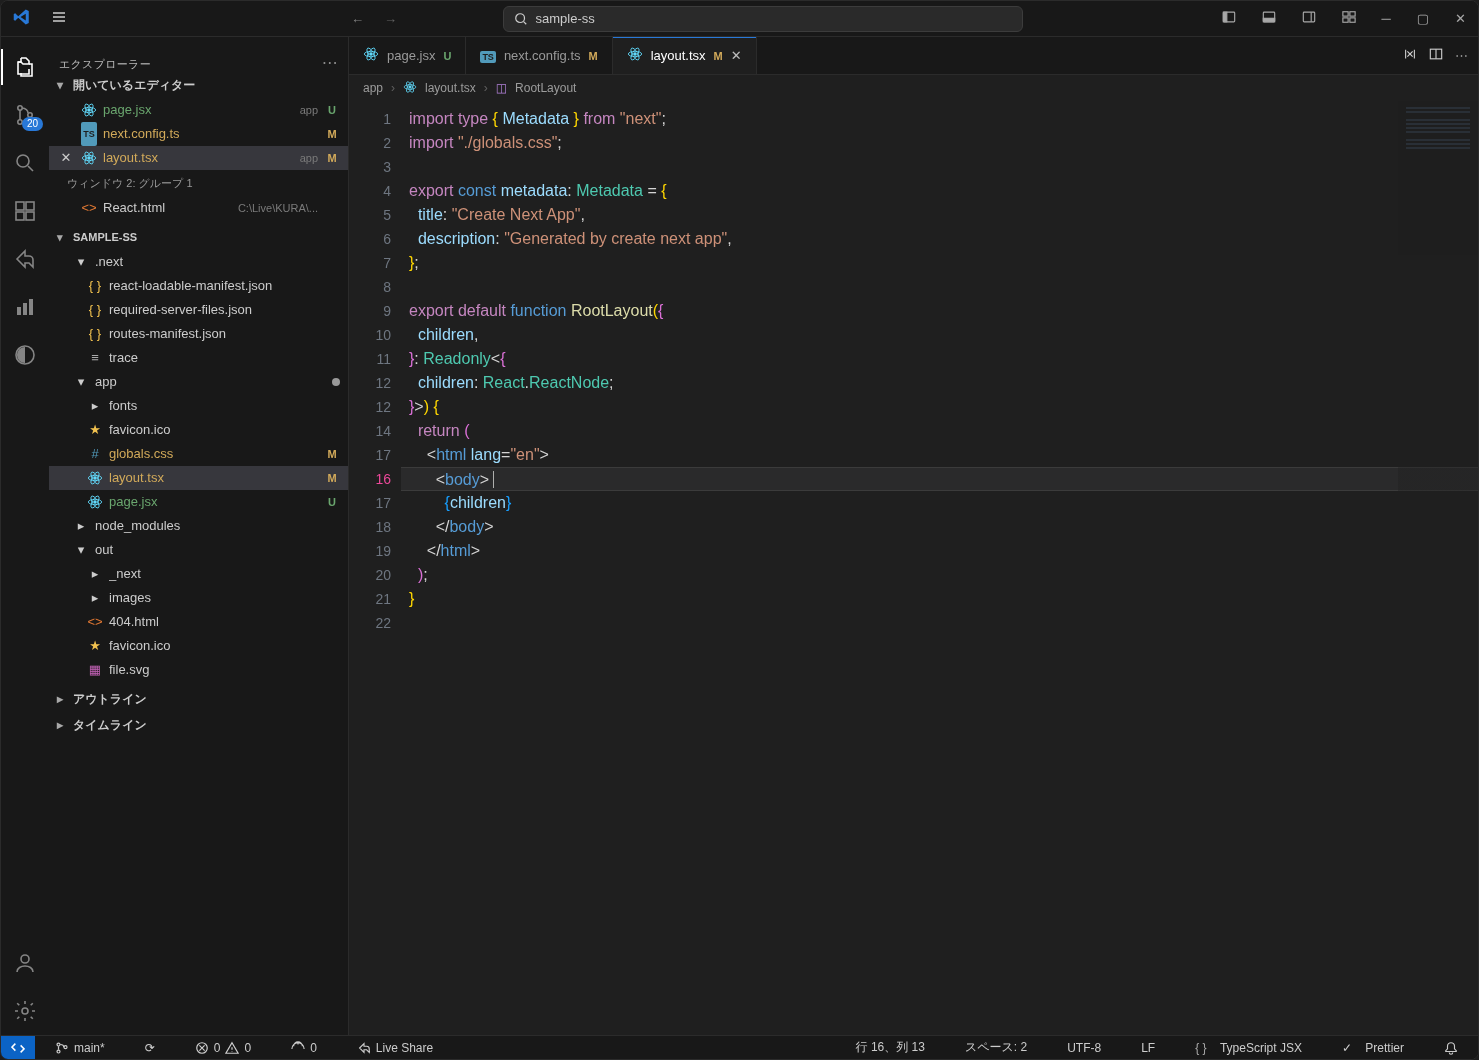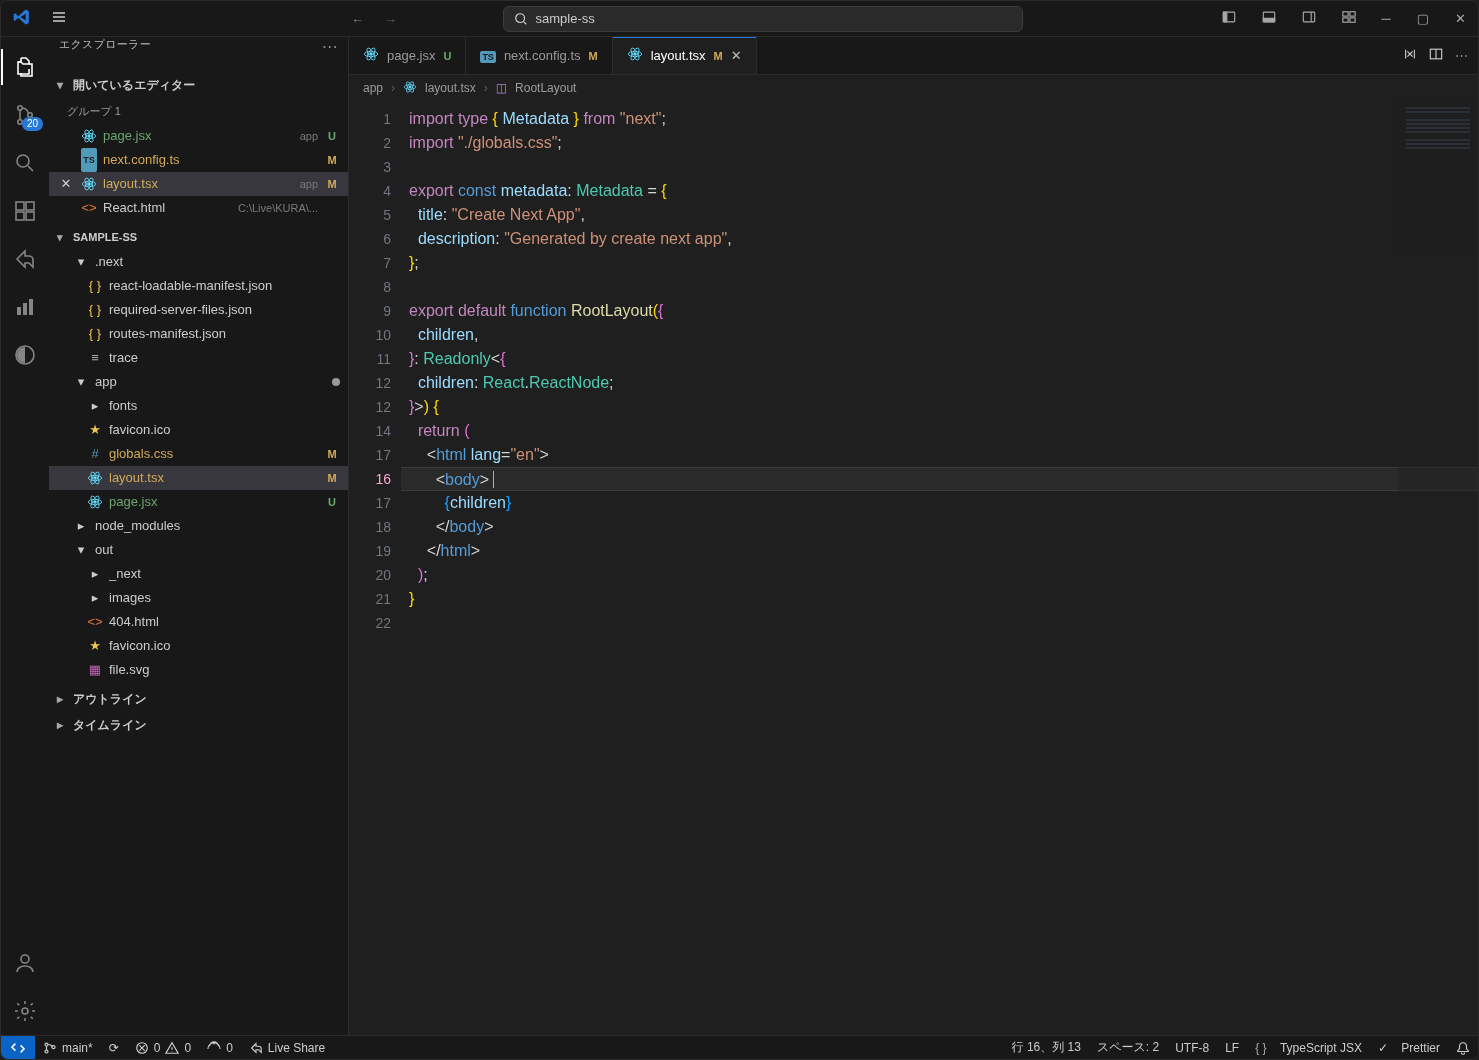--- a/index.html
+++ b/index.html
@@ -20,21 +20,21 @@
 
 #activity{width:48px;background:#181818;display:flex;flex-direction:column;align-items:center;padding-top:6px}
 #activity .act{width:48px;height:48px;display:flex;align-items:center;justify-content:center;color:#858585;position:relative;cursor:pointer}
 #activity .act.active{color:#fff}
 #activity .act.active::before{content:"";position:absolute;left:0;top:6px;bottom:6px;width:2px;background:#fff}
 #activity .badge{position:absolute;bottom:8px;right:6px;background:#2878d7;color:#fff;border-radius:10px;font-size:10px;padding:0 5px;line-height:14px}
 #activity .spacer{flex:1}
 
 
 #sidebar{width:300px;background:#181818;border-right:1px solid #2b2b2b;display:flex;flex-direction:column;min-height:0}
-#sidebar .side-head{height:35px;display:flex;align-items:flex-start;justify-content:space-between;padding:0 10px;color:#bbb;font-size:11px;letter-spacing:.3px}
+#sidebar .side-head{height:35px;display:flex;align-items:flex-end;justify-content:space-between;padding:0 10px;color:#bbb;font-size:11px;letter-spacing:.3px}
 #sidebar .side-head .dots{font-size:16px;opacity:.7}
 #sidebar .tree{flex:1;overflow:auto;font-size:13px;line-height:22px}
 .section-hdr{display:flex;align-items:center;gap:6px;padding:2px 8px;color:#ccc;font-weight:600;font-size:11px;text-transform:uppercase}
 .section-hdr .chev{width:10px;display:inline-block;opacity:.8}
 .row{display:flex;align-items:center;gap:6px;padding:0 8px;height:24px;white-space:nowrap}
 .row.sel{background:#37373d}
 .row .indent{display:inline-block}
 .row .ico{width:16px;height:16px;display:inline-flex;align-items:center;justify-content:center;font-size:13px}
 .row .label{flex:1;overflow:hidden;text-overflow:ellipsis}
 .row .hint{color:#7a7a7a;font-size:11px;margin-left:4px}
@@ -57,21 +57,21 @@
 .tab .close{opacity:.7}
 #tabs .tab-spacer{flex:1}
 #tabs .tab-actions{display:flex;align-items:center;gap:12px;padding:0 10px;color:#aaa}
 
 #breadcrumb{height:26px;display:flex;align-items:center;gap:8px;padding:0 14px;color:#9c9c9c;font-size:12px}
 #breadcrumb .sep{opacity:.5}
 
 #code{flex:1;display:flex;min-height:0;position:relative}
 #gutter{width:52px;text-align:right;padding:6px 10px 6px 0;color:#6e7681;background:#1f1f1f;font-family:Consolas,Menlo,monospace;font-size:14px;line-height:24px;user-select:none}
 #gutter .ln{height:24px}
-#gutter .ln.cur{color:#f9a8d4}
+#gutter .ln.cur{color:#ec4899}
 #codelines{flex:1;padding:6px 0;font-family:Consolas,Menlo,monospace;font-size:16px;line-height:24px;white-space:pre;position:relative}
 .codeline{height:24px;padding-left:8px}
 .codeline.cur{background:#2a2a2b;border:1px solid #3b3b3b;border-left:none;border-right:none}
 .tok-kw{color:#c586c0}
 .tok-kw2{color:#569cd6}
 .tok-type{color:#4ec9b0}
 .tok-var{color:#9cdcfe}
 .tok-str{color:#ce9178}
 .tok-fn{color:#dcdcaa}
 .tok-pun{color:#d4d4d4}
@@ -79,21 +79,21 @@
 .tok-brk{color:#ffd700}
 .tok-brk2{color:#da70d6}
 .tok-brk3{color:#179fff}
 .cursor{border-right:1px solid #aeafad;margin-left:-1px}
 #minimap{position:absolute;top:0;right:0;width:80px;height:100%;background:linear-gradient(#1f1f1f,#1f1f1f);opacity:.4}
 #minimap .m{position:absolute;left:8px;right:8px;height:2px;background:#3b4a5a}
 
 
 #status{height:24px;display:flex;align-items:center;background:#181818;border-top:1px solid #2b2b2b;font-size:12px;color:#ccc}
 #status .remote{width:34px;height:100%;background:#0b63c5;display:flex;align-items:center;justify-content:center;color:#fff}
-#status .sitem{padding:0 8px;display:flex;align-items:center;gap:5px;height:100%}
+#status .sitem{padding:0 20px;display:flex;align-items:center;gap:5px;height:100%}
 #status .spacer{flex:1}
 .icon-xs{width:14px;height:14px}
 
 
 .c-react svg{color:#61dafb}
 .c-json{color:#f2c24f}
 .c-css{color:#519aba}
 .c-star{color:#f2c24f}
 .c-html{color:#e37933}
 .c-svg{color:#c262b5}
@@ -221,21 +221,20 @@
   <div id="sidebar">
     <div class="side-head">
       <span>エクスプローラー</span>
       <span class="dots">⋯</span>
     </div>
     <div class="tree">
       <div class="section-hdr sub">
             <span class="chev">▾</span>
             <span>開いているエディター</span>
           </div>
-      <div class="group-label">グループ 1</div>
       <div id="open-editors-1">
             <div class="row U">
               <span class="indent" style="width:18px;text-align:center"></span>
               <span class="ico">
                 <svg width="16" height="16" viewBox="0 0 24 24" fill="none" stroke="#61dafb" stroke-width="1.3">
                   <circle cx="12" cy="12" r="2" fill="#61dafb"></circle>
                   <ellipse cx="12" cy="12" rx="10" ry="4"></ellipse>
                   <ellipse cx="12" cy="12" rx="10" ry="4" transform="rotate(60 12 12)"></ellipse>
                   <ellipse cx="12" cy="12" rx="10" ry="4" transform="rotate(120 12 12)"></ellipse>
                 </svg>
@@ -260,20 +259,21 @@
                   <ellipse cx="12" cy="12" rx="10" ry="4"></ellipse>
                   <ellipse cx="12" cy="12" rx="10" ry="4" transform="rotate(60 12 12)"></ellipse>
                   <ellipse cx="12" cy="12" rx="10" ry="4" transform="rotate(120 12 12)"></ellipse>
                 </svg>
               </span>
               <span class="label">layout.tsx</span>
               <span class="hint">app</span>
               <span class="stat M">M</span>
             </div>
           </div>
+      <div class="group-label">ウィンドウ 2: グループ 1</div>
       <div id="open-editors-2">
             <div class="row">
               <span class="indent" style="width:18px;text-align:center"></span>
               <span class="ico">
                 <span class="c-html">&lt;&gt;</span>
               </span>
               <span class="label">React.html</span>
               <span class="hint">C:\Live\KURA\...</span>
               <span class="stat "></span>
             </div>

